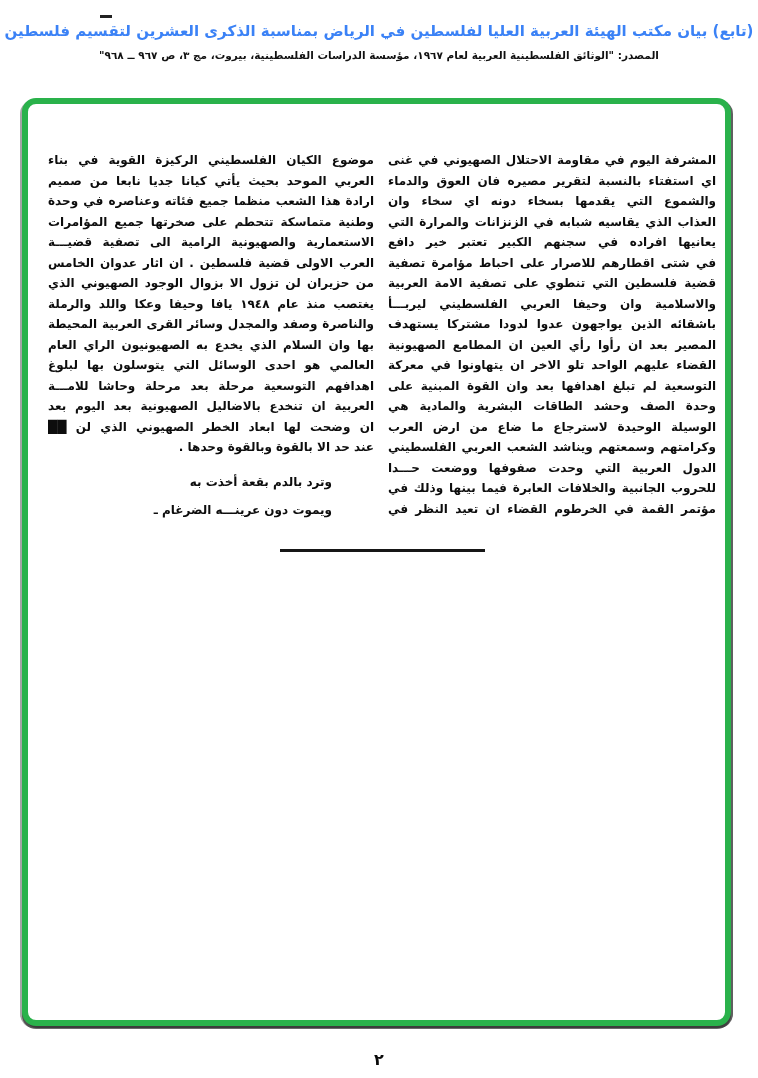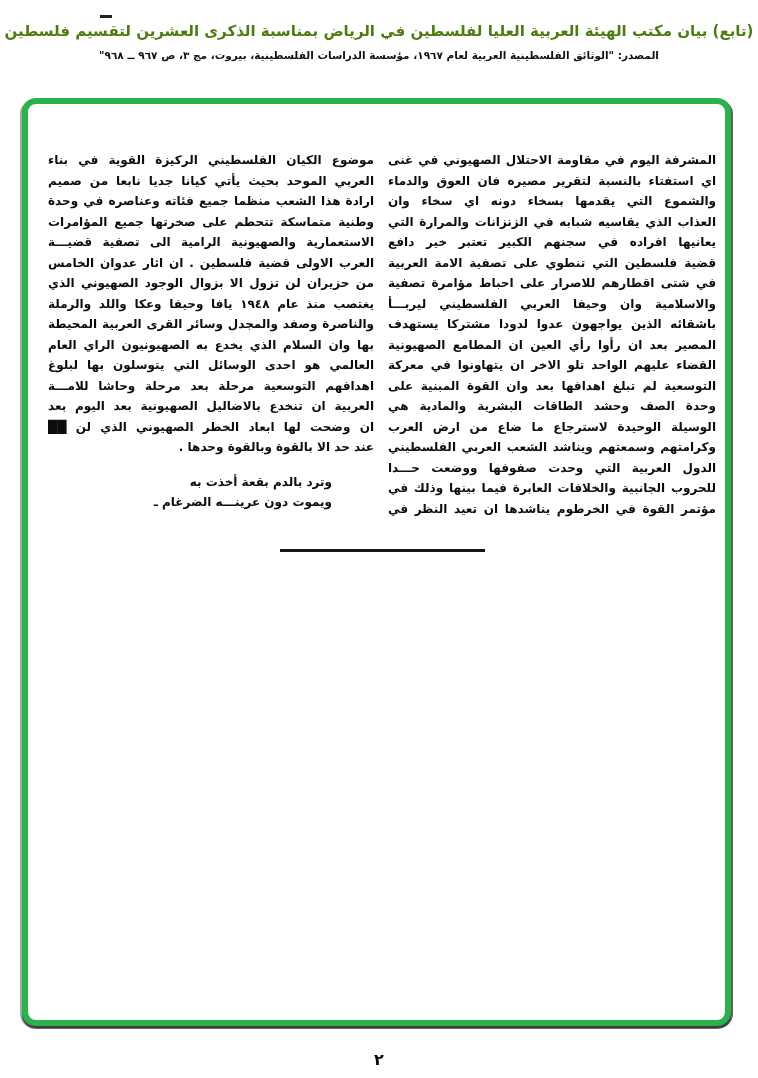--- a/index.html
+++ b/index.html
@@ -16,21 +16,21 @@
     position:absolute; top:15px; left:100px;
     width:12px; height:3px; background:#222;
   }
   .header {
     position:absolute; top:22px; left:0; right:0;
     text-align:center;
   }
   .header-title {
     font-size:15px; font-weight:bold;
     letter-spacing:0;
-    color:#4d7c0f;
+    color:#3b82f6;
   }
   .header-source {
     font-size:10.5px; font-weight:bold;
     margin-top:9px;
     color:#111;
   }
   .doc-frame {
     position:absolute;
     left:22px; top:98px;
     width:709px; height:928px;
@@ -62,20 +62,21 @@
   }
   .col-left .para .line:last-child {
     text-align-last:right;
   }
   .verses { margin-top:14px; padding-left:0; }
   .verses .line {
     text-align:center;
     text-align-last:right;
     padding-right:42px;
     height:20.5px;
+    margin-top:8px;
   }
   .separator-line {
     position:absolute;
     left:280px; top:549px;
     width:205px; height:3px;
     background:#161616;
   }
   .page-number {
     position:absolute;
     top:1050px; left:0; right:0;
@@ -96,33 +97,33 @@
 
 <div class="doc-frame">
   <div class="columns">
     <div class="col col-right">
       <div class="para">
           <div class="line">المشرفة اليوم في مقاومة الاحتلال الصهيوني في غنى عن</div>
           <div class="line">اي استفتاء بالنسبة لتقرير مصيره فان العوق والدماء</div>
           <div class="line">والشموع التي يقدمها بسخاء دونه اي سخاء وان</div>
           <div class="line">العذاب الذي يقاسيه شبابه في الزنزانات والمرارة التي</div>
           <div class="line">يعانيها افراده في سجنهم الكبير تعتبر خير دافع لاشقائهم</div>
+          <div class="line">في شتى اقطارهم للاصرار على احباط مؤامرة تصفية</div>
           <div class="line">قضية فلسطين التي تنطوي على تصفية الامة العربية</div>
-          <div class="line">في شتى اقطارهم للاصرار على احباط مؤامرة تصفية</div>
           <div class="line">والاسلامية وان وحيفا العربي الفلسطيني ليربـــأ</div>
           <div class="line">باشقائه الذين يواجهون عدوا لدودا مشتركا يستهدف</div>
           <div class="line">المصير بعد ان رأوا رأي العين ان المطامع الصهيونية</div>
           <div class="line">القضاء عليهم الواحد تلو الاخر ان يتهاونوا في معركة</div>
           <div class="line">التوسعية لم تبلغ اهدافها بعد وان القوة المبنية على</div>
           <div class="line">وحدة الصف وحشد الطاقات البشرية والمادية هي</div>
           <div class="line">الوسيلة الوحيدة لاسترجاع ما ضاع من ارض العرب</div>
           <div class="line">وكرامتهم وسمعتهم ويناشد الشعب العربي الفلسطيني</div>
           <div class="line">الدول العربية التي وحدت صفوفها ووضعت حـــدا</div>
           <div class="line">للحروب الجانبية والخلافات العابرة فيما بينها وذلك في</div>
-          <div class="line">مؤتمر القوة في الخرطوم يناشدها ان تعيد النظر في</div>
+          <div class="line">مؤتمر القمة في الخرطوم القضاء ان تعيد النظر في</div>
         </div>
     </div>
     <div class="col col-left">
       <div class="para">
           <div class="line">موضوع الكيان الفلسطيني الركيزة القوية في بناء الكفاح</div>
           <div class="line">العربي الموحد بحيث يأتي كيانا جديا نابعا من صميم</div>
           <div class="line">ارادة هذا الشعب منظما جميع فئاته وعناصره في وحدة</div>
           <div class="line">وطنية متماسكة تتحطم على صخرتها جميع المؤامرات</div>
           <div class="line">الاستعمارية والصهيونية الرامية الى تصفية قضيـــة</div>
           <div class="line">العرب الاولى قضية فلسطين . ان اثار عدوان الخامس</div>

